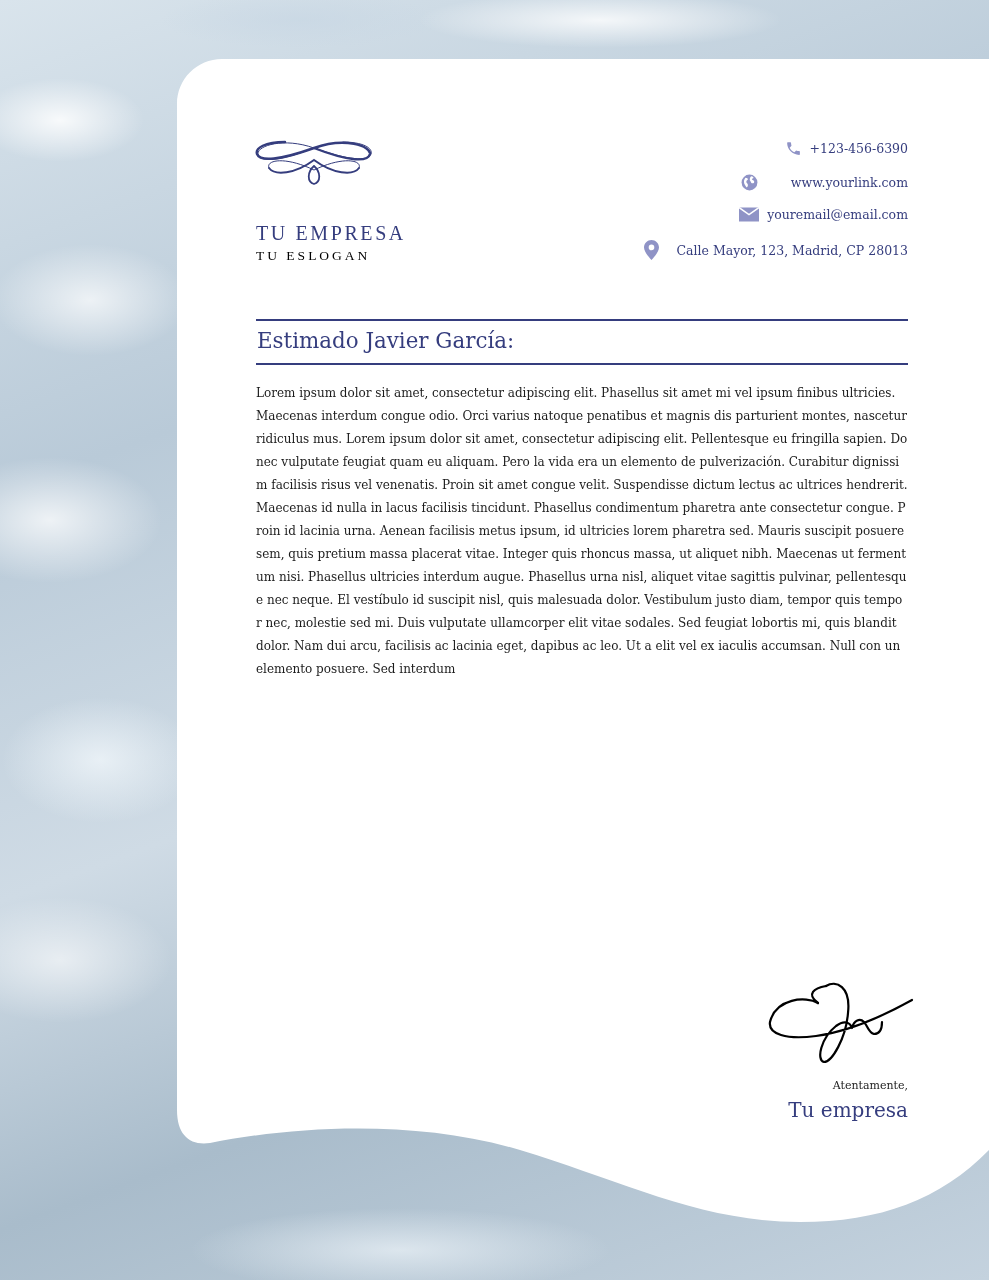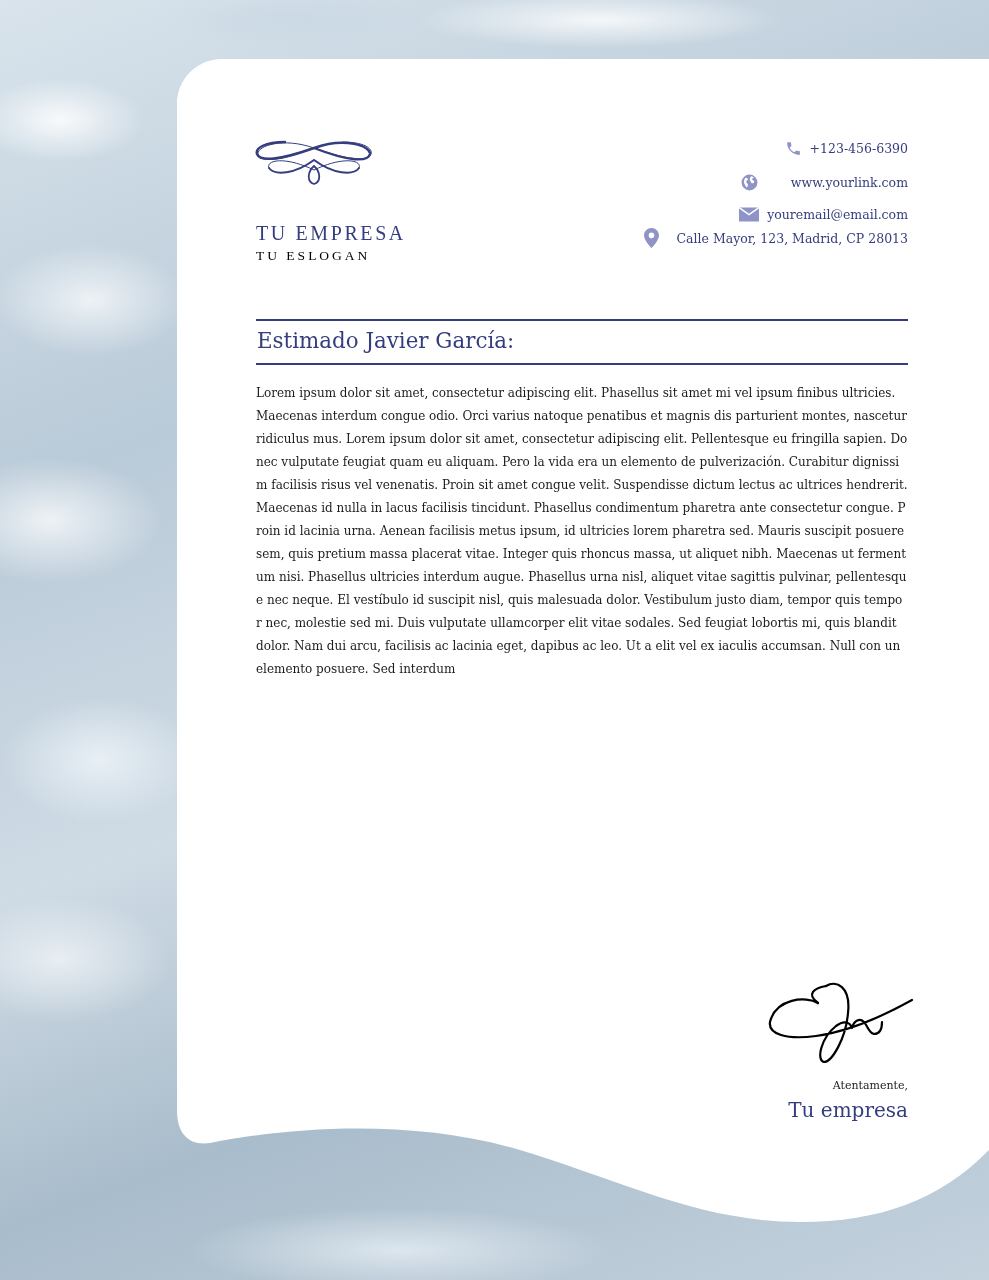--- a/index.html
+++ b/index.html
@@ -70,21 +70,21 @@
     </svg>
   <span>www.yourlink.com</span>
 </div>
 <div class="contact" style="top:207px;padding-left:32px;">
   <svg width="20" height="15" viewBox="0 0 20 14">
       <rect x="0" y="0" width="20" height="14" fill="#8f93c6"></rect>
       <path d="M0 0 L10 7 L20 0" fill="none" stroke="#ffffff" stroke-width="1.5"></path>
     </svg>
   <span>youremail@email.com</span>
 </div>
-<div class="contact" style="top:228px;align-items:center;">
+<div class="contact" style="top:240px;align-items:center;">
   <svg width="15" height="20" viewBox="0 0 15 20">
       <path fill="#8f93c6" d="M7.5 0C3.4 0 0 3.3 0 7.4 0 12.5 7.5 20 7.5 20S15 12.5 15 7.4C15 3.3 11.6 0 7.5 0zm0 10.2a2.8 2.8 0 110-5.6 2.8 2.8 0 010 5.6z"></path>
     </svg>
   <span style="margin-left:10px;">Calle Mayor, 123, Madrid, CP 28013</span>
 </div>
 
 <div class="rule" style="top:319px;"></div>
 <div class="greeting">Estimado Javier García:</div>
 <div class="rule" style="top:363px;"></div>
 

